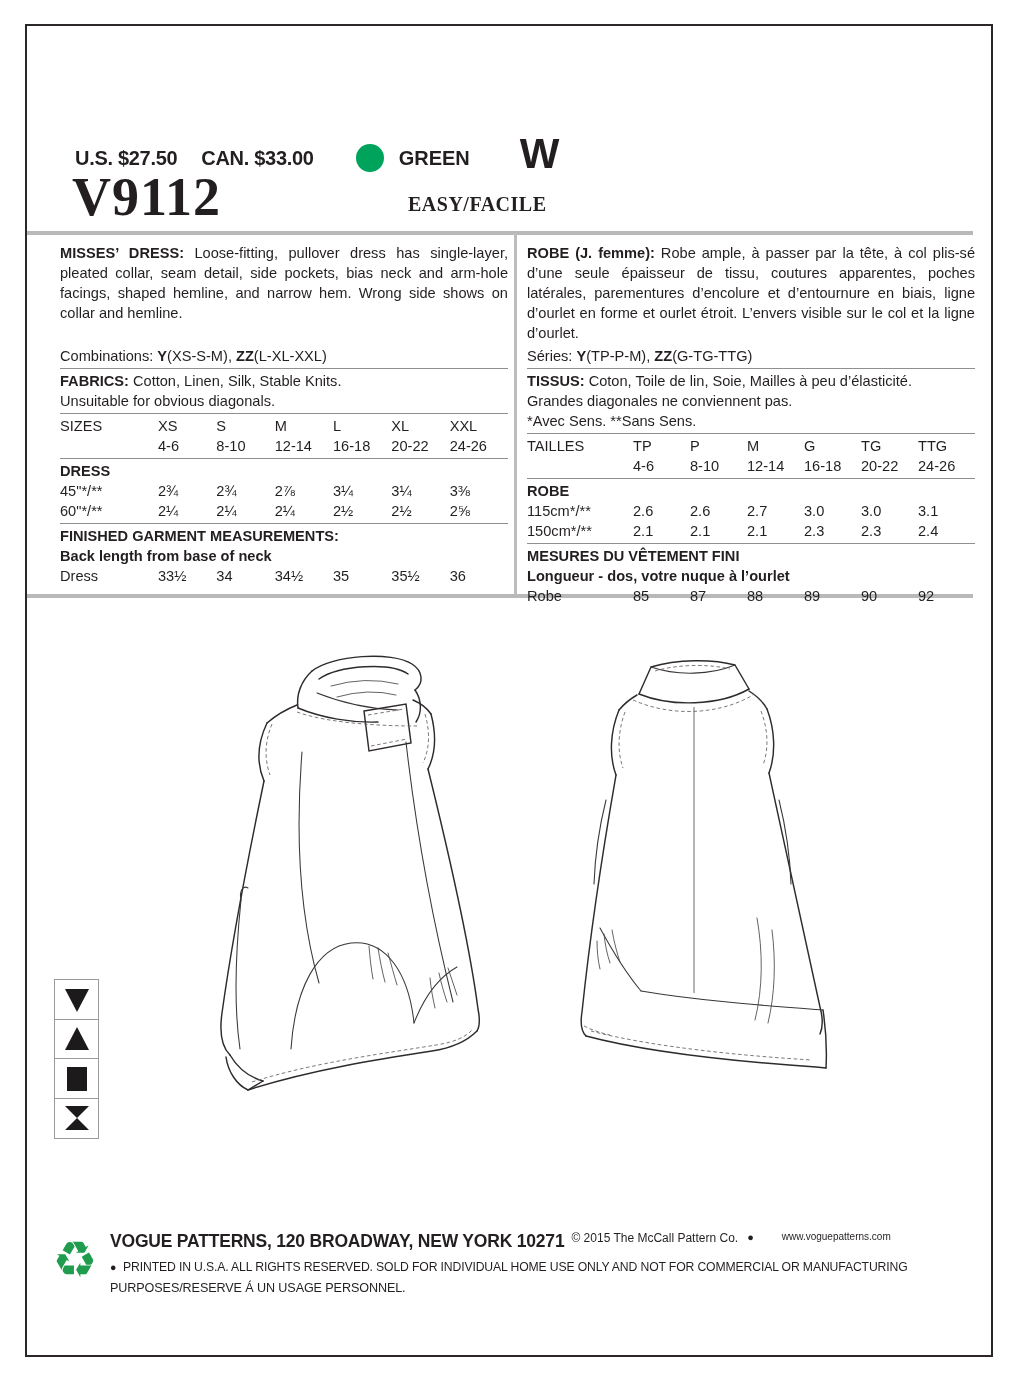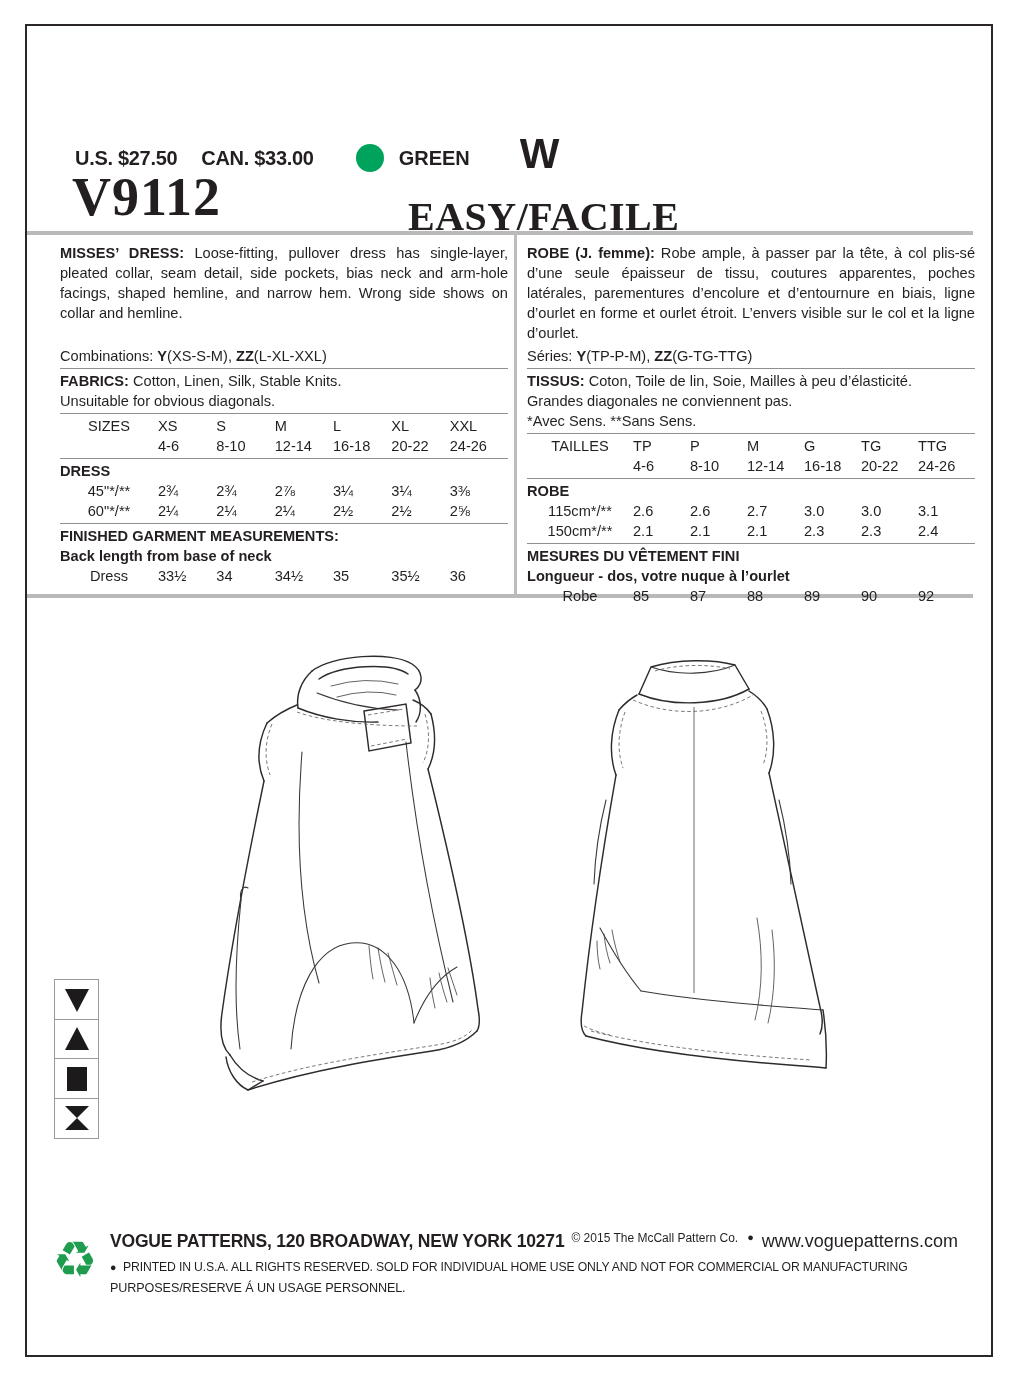--- a/index.html
+++ b/index.html
@@ -10,55 +10,55 @@
   }
   .frame{position:absolute;left:25px;top:24px;width:968px;height:1333px;border:2.5px solid #2b2728;box-sizing:border-box}
   
   .price-row{position:absolute;left:75px;top:138px;display:flex;align-items:center;white-space:nowrap}
   .price{font-weight:bold;font-size:20px;letter-spacing:-0.3px}
   .price+.price{margin-left:24px}
   .dot{width:28px;height:28px;border-radius:50%;margin-left:42px}
   .colorname{font-weight:bold;font-size:20px;margin-left:15px}
   .figtype{font-weight:bold;font-size:42px;margin-left:50px;margin-top:-8px}
   .pattern-number{position:absolute;left:72px;top:166px;font-family:"Liberation Serif",serif;font-weight:bold;font-size:54px;letter-spacing:1px}
-  .difficulty{position:absolute;left:408px;top:193px;font-family:"Liberation Serif",serif;font-weight:bold;font-size:40px;letter-spacing:.5px}
+  .difficulty{position:absolute;left:408px;top:193px;font-family:"Liberation Serif",serif;font-weight:bold;font-size:20px;letter-spacing:.5px}
   .gray-rule{position:absolute;left:27px;width:946px;height:4px;background:#b9b9b9}
   .vdivider{position:absolute;left:514px;top:233px;width:3px;height:362px;background:#bdbdbd}
   
   .col{position:absolute;top:243px;width:448px;font-size:14.6px;line-height:20px}
   .col-en{left:60px}
   .col-fr{left:527px}
   .desc{height:103px}
   .desc p{margin:0;text-align:justify}
   .hline{border-top:1.3px solid #8f8f8f;margin:2px 0 2px}
   .plain{white-space:nowrap}
   .bold{font-weight:bold}
   .trow{display:grid;grid-template-columns:98px repeat(6,1fr)}
   .col-fr .trow{grid-template-columns:106px repeat(6,1fr)}
   .trow .cell{text-align:left}
-  .rlabel{text-align:center}
+  .rlabel{text-align:left}
   
   .symbox{position:absolute;left:54px;top:981px}
   .symcell{width:45px;height:41px;border:1.6px solid #9a9a9a;box-sizing:border-box;display:flex;align-items:center;justify-content:center;margin-top:-1.6px;background:#fff}
   
   .art{position:absolute;left:0;top:0;width:1024px;height:1388px;pointer-events:none}
   .ol{fill:none;stroke:#2f2b2c;stroke-width:1.45;stroke-linecap:round}
   .in{fill:none;stroke:#3a3637;stroke-width:1.05;stroke-linecap:round}
   .th{fill:none;stroke:#4a4647;stroke-width:.85;stroke-linecap:round}
   .da{fill:none;stroke:#6e6a6b;stroke-width:.9;stroke-dasharray:3.6 2.6;stroke-linecap:butt}
   .cb{fill:none;stroke:#6a6a6a;stroke-width:1}
   
   .footer{position:absolute;left:44px;top:1231px;display:flex}
   .recycle{font-size:50px;line-height:58px;width:62px;text-align:center}
   .ftext{margin-left:4px}
   .f1{display:flex;align-items:flex-start;white-space:nowrap}
   .f1 .pub{font-weight:bold;font-size:17.5px;letter-spacing:-0.2px}
   .f1 .copy{font-size:12px;margin-left:7px}
   .f1 .bullet{font-size:11px;margin-left:9px}
-  .f1 .web{font-size:18px;margin-left:8px}
+  .f1 .web{font-size:10px;margin-left:28px}
   .f2{font-size:12.6px;margin-top:8px;letter-spacing:-0.15px;white-space:nowrap;transform:scaleX(.97);transform-origin:left}
   .f2 .bullet{font-size:11px;margin-right:7px}
   .f3{font-size:12.6px;margin-top:7px;letter-spacing:-0.1px}
 </style>
 </head>
 <body>
 
 <div class="frame"></div>
 
 <div class="price-row">

